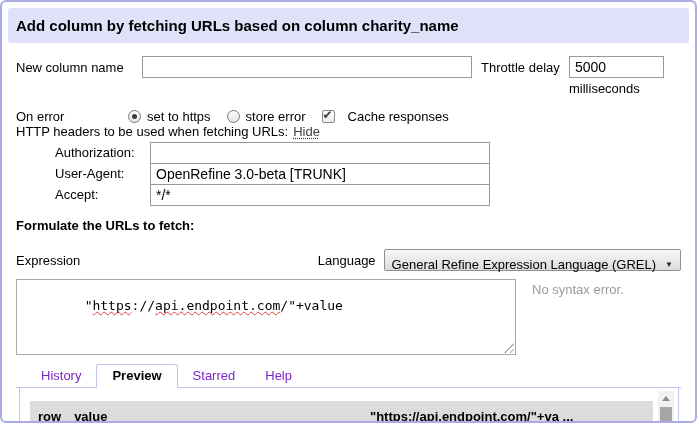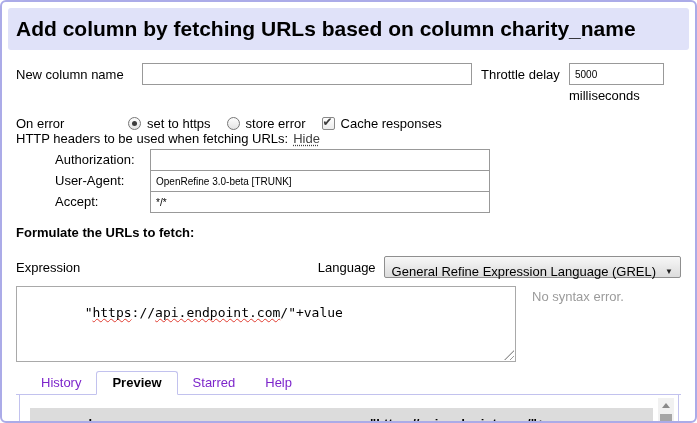--- a/index.html
+++ b/index.html
@@ -9,39 +9,39 @@
   .dialog {
     width: 697px; height: 423px;
     border: 2px solid #ababe8;
     border-radius: 6px;
     background: #fff;
     padding: 6px;
     overflow: hidden;
   }
   .dialog-header {
     background: #e0e2f9;
-    font-size: 21px;
+    font-size: 15px;
     font-weight: bold;
     padding: 9px 8px 9px 8px;
     border-radius: 3px;
   }
   .dialog-body { padding: 0 8px; }
 
   .row { display: flex; align-items: center; }
   .label { color: #000; }
 
   
   .row-name { margin-top: 13px; align-items: flex-start; }
   .row-name .label { padding-top: 4px; }
   .lbl-ncn { width: 126px; flex: none; }
   .text-input {
     border: 1px solid #999;
     background: #fff;
     font-family: "Liberation Sans", sans-serif;
-    font-size: 10px;
+    font-size: 14px;
     padding: 2px 5px;
     height: 22px;
     outline: none;
   }
   .ncn-input { width: 330px; }
   .lbl-throttle { margin-left: 9px; width: 84px; flex: none; }
   .throttle-group { margin-left: 4px; display: flex; flex-direction: column; }
   .throttle-input { width: 95px; }
   .unit { margin-top: 3px; }
 
@@ -55,21 +55,21 @@
     width: 13px; height: 13px; flex: none;
     border: 1px solid #777;
     border-radius: 50%;
     background: linear-gradient(#fdfdfd, #e4e4e4);
     position: relative;
   }
   .radio.checked::after {
     content: ""; position: absolute; left: 3px; top: 3px;
     width: 5px; height: 5px; border-radius: 50%; background: #3c3c3c;
   }
-  .cache-opt { margin-left: 176px; }
+  .cache-opt { margin-left: 176px; gap: 7px; }
   .checkbox {
     width: 13px; height: 13px; flex: none;
     border: 1px solid #888;
     border-radius: 2px;
     background: linear-gradient(#fdfdfd, #ececec);
     position: relative;
   }
   .checkbox.checked::after {
     content: "✔"; position: absolute; left: 0px; top: -3px;
     font-size: 12px; color: #3c3c3c;

